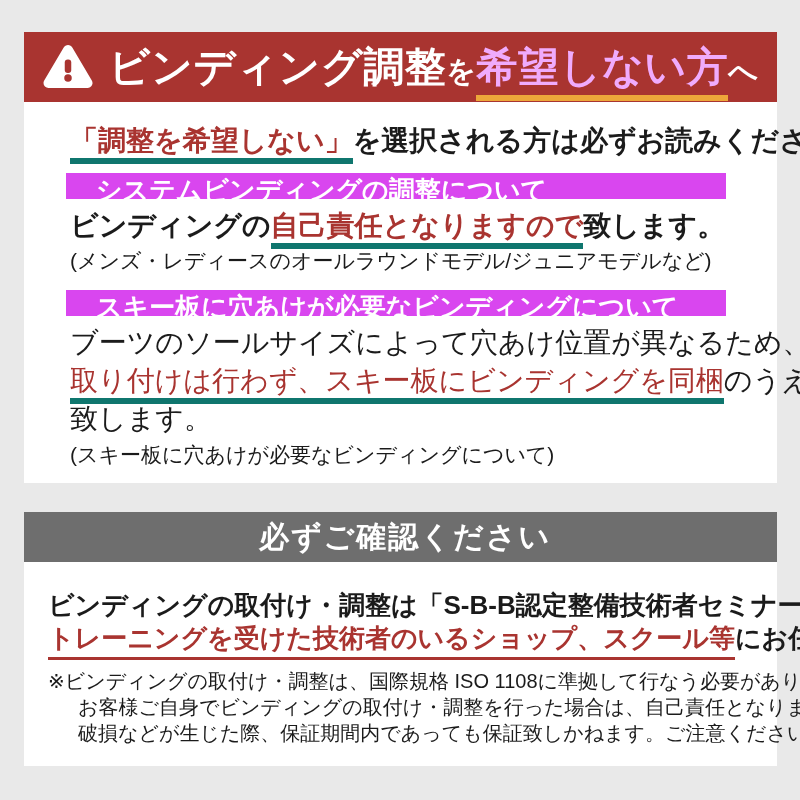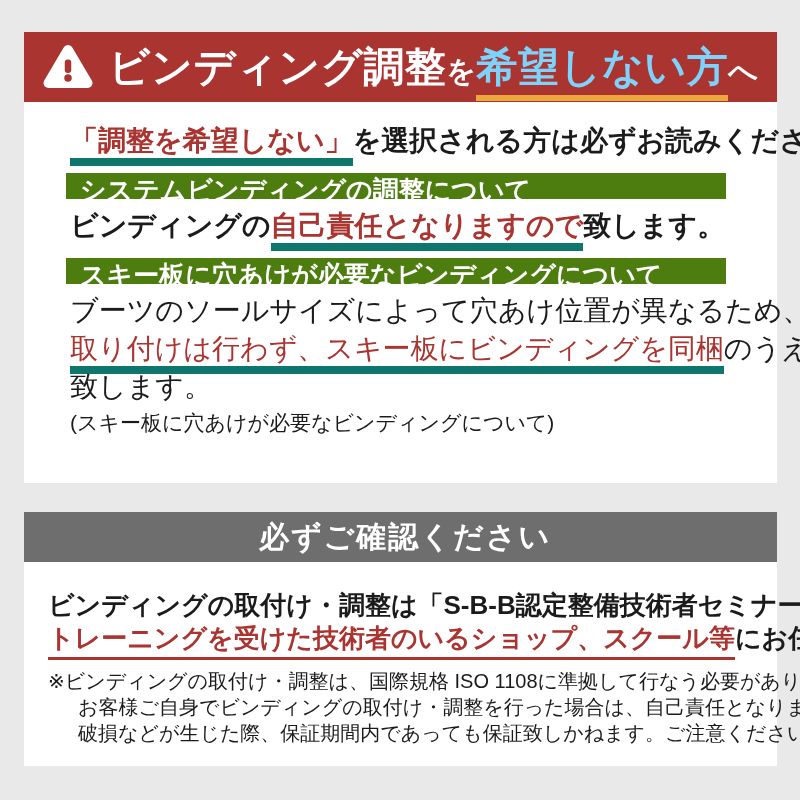--- a/index.html
+++ b/index.html
@@ -19,37 +19,37 @@
     height:70px;background:#a93430;
     display:flex;align-items:center;justify-content:center;gap:14px;
   }
   .warn-icon{flex:0 0 auto;display:block;margin-top:-2px;}
   .hero-title{
     font-size:41px;font-weight:bold;color:#ffffff;
     white-space:nowrap;letter-spacing:0.5px;line-height:1;
   }
   .hero-title .small{font-size:29px;}
   .hl-yellow{
-    color:#7dd3fc;
+    color:#f0abfc;
     border-bottom:6px solid #eda63a;
     padding-bottom:5px;
   }
 
   
   .content-a{padding:22px 20px 0 46px;}
   .intro{font-size:28px;font-weight:bold;line-height:34px;white-space:nowrap;}
   .em-red{color:#a93430;}
-  .u-red{border-bottom:8px solid #0f766e;padding-bottom:2px;}
+  .u-red{border-bottom:6px solid #0f766e;padding-bottom:2px;}
   .u-red-thin{border-bottom:3px solid #a93430;padding-bottom:4px;}
 
   .sub-banner{
     width:660px;height:26px;margin-left:-4px;
-    background:#4d7c0f;color:#ffffff;
+    background:#d946ef;color:#ffffff;
     font-size:26px;font-weight:bold;line-height:34px;
-    padding-left:14px;box-sizing:border-box;
+    padding-left:30px;box-sizing:border-box;
     white-space:nowrap;
   }
   .sb1{margin-top:15px;}
   .sb2{margin-top:14px;}
   .body-line{font-size:28px;font-weight:bold;line-height:36px;margin-top:9px;white-space:nowrap;}
   .body-multi{font-size:28px;font-weight:normal;line-height:38px;margin-top:8px;white-space:nowrap;}
   .note{font-size:21px;font-weight:500;line-height:30px;margin-top:2px;white-space:nowrap;}
 
   
   .confirm-banner{
@@ -76,20 +76,21 @@
     </svg>
     <div class="hero-title"><span>ビンディング調整</span><span class="small">を</span><span class="hl-yellow">希望しない方</span><span class="small">へ</span></div>
   </div>
 
   <div class="content-a">
 
     <div class="intro"><span class="em-red u-red">「調整を希望しない」</span><span>を選択される方は必ずお読みください。</span></div>
 
     <div class="sub-banner sb1">システムビンディングの調整について</div>
     <div class="body-line"><span>ビンディングの</span><span class="em-red u-red">自己責任となりますので</span><span>致します。</span></div>
+    <div class="note">(メンズ・レディースのオールラウンドモデル/ジュニアモデルなど)</div>
 
     <div class="sub-banner sb2">スキー板に穴あけが必要なビンディングについて</div>
     <div class="body-multi">
       <div>ブーツのソールサイズによって穴あけ位置が異なるため、</div>
       <div><span class="em-red u-red">取り付けは行わず、スキー板にビンディングを同梱</span><span>のうえ発送</span></div>
       <div>致します。</div>
     </div>
     <div class="note">(スキー板に穴あけが必要なビンディングについて)</div>
 
   </div>

